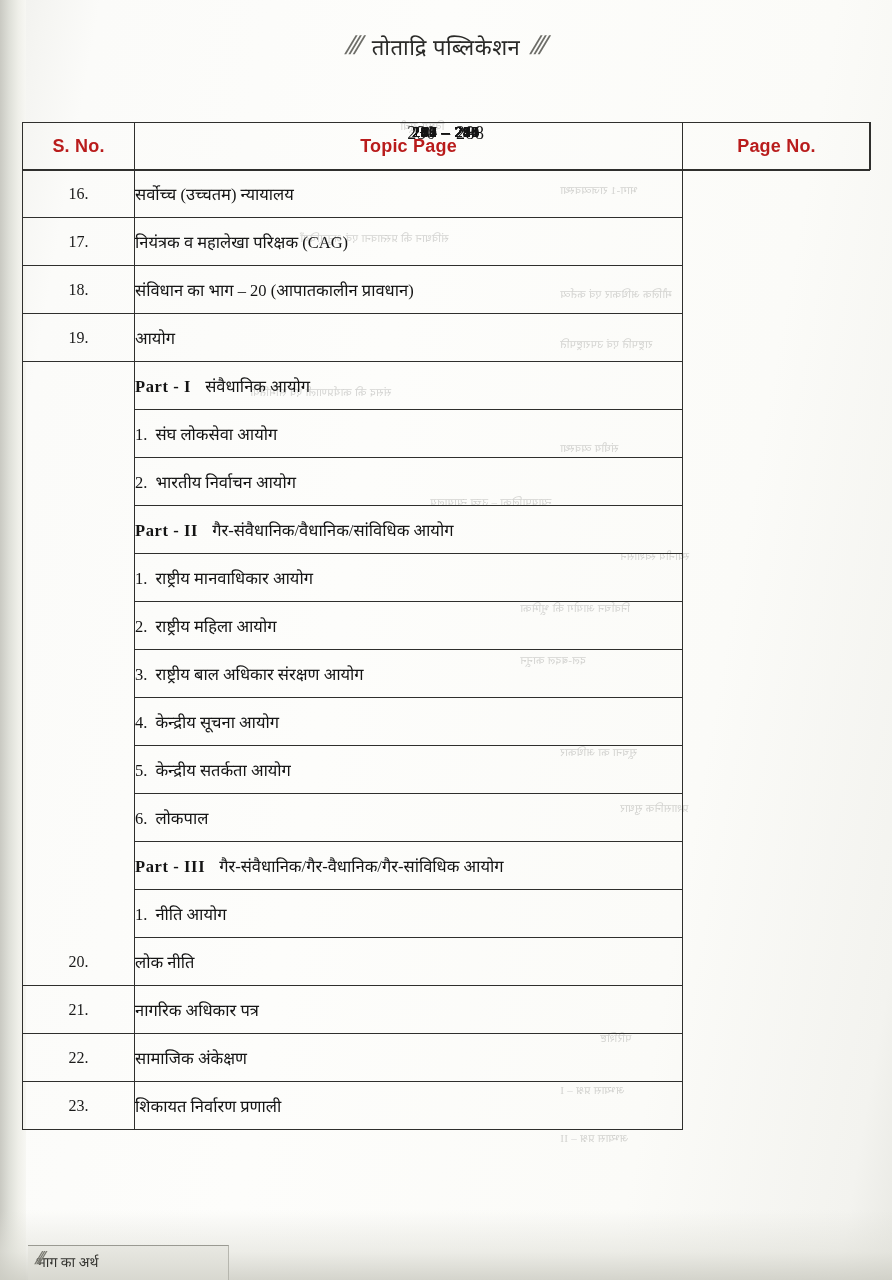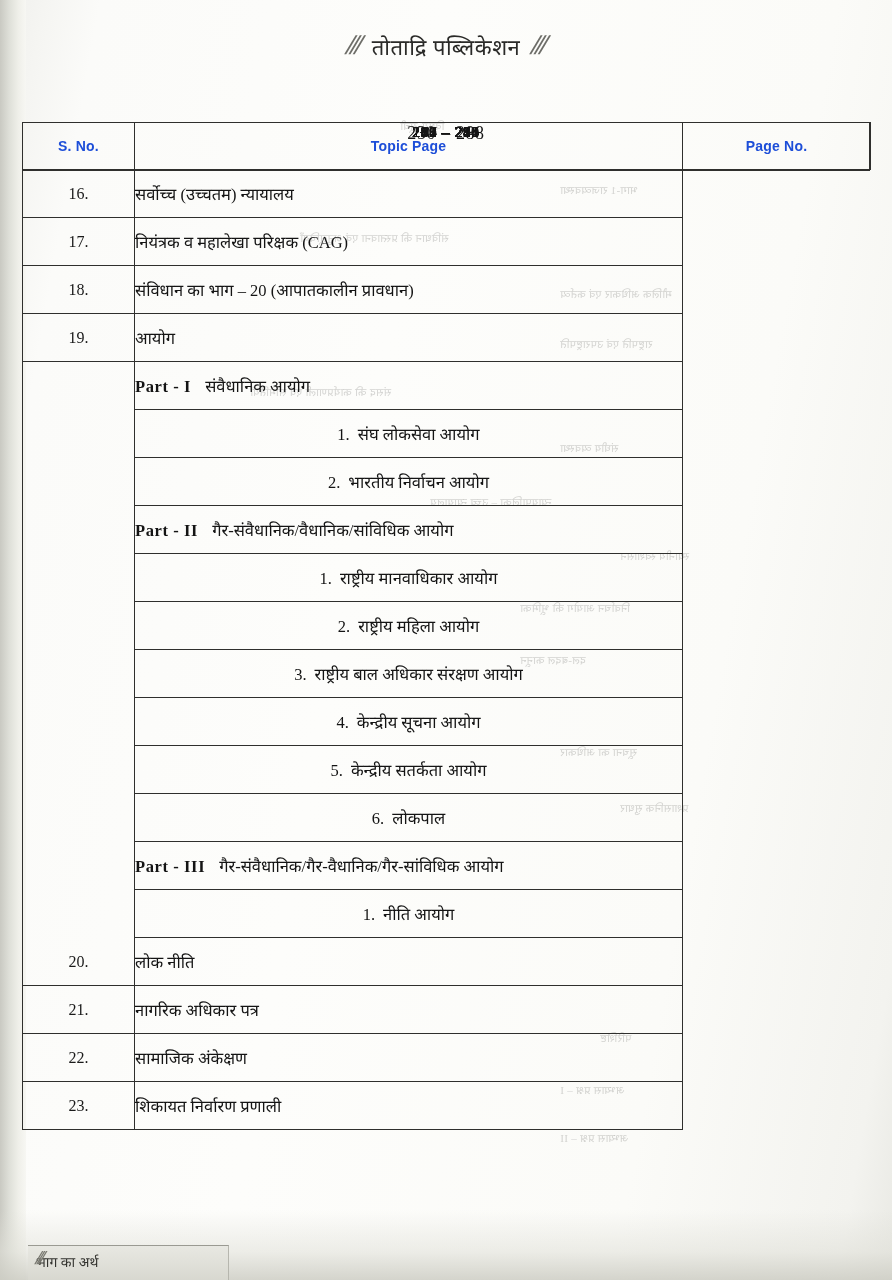--- a/index.html
+++ b/index.html
@@ -92,23 +92,23 @@
     padding: 0;
     background: transparent;
   }
   col.c-sno { width: 112px; }
   col.c-topic { width: 548px; }
   col.c-page { width: 188px; }
 
   thead th {
     height: 46px;
     font-family: "Liberation Sans", sans-serif;
-    font-size: 14px;
+    font-size: 18px;
     font-weight: bold;
-    color: #1d4ed8;
+    color: #b91c1c;
     letter-spacing: .2px;
   }
 
   tbody td {
     height: 47px;
     vertical-align: middle;
   }
   td.sno {
     text-align: center;
     font-size: 16px;
@@ -125,21 +125,21 @@
   td.page {
     text-align: center;
     font-size: 15.5px;
     letter-spacing: .6px;
     color: #161616;
   }
   
   .lvl-main   { padding-left: 18px; font-size: 16.5px; margin-top: 34px; }
   .lvl-big    { padding-left: 18px; font-size: 18px; }
   .lvl-part   { padding-left: 58px; font-size: 16.5px; }
-  .lvl-sub    { padding-left: 112px; font-size: 16px; text-align: center; }
+  .lvl-sub    { padding-left: 112px; font-size: 16px; }
   .part-label {
     font-weight: bold;
     letter-spacing: .6px;
     margin-right: 14px;
     font-family: "Liberation Serif", serif;
   }
   .num-label { margin-right: 8px; }
   .page.big { font-size: 18px; }
 
   

